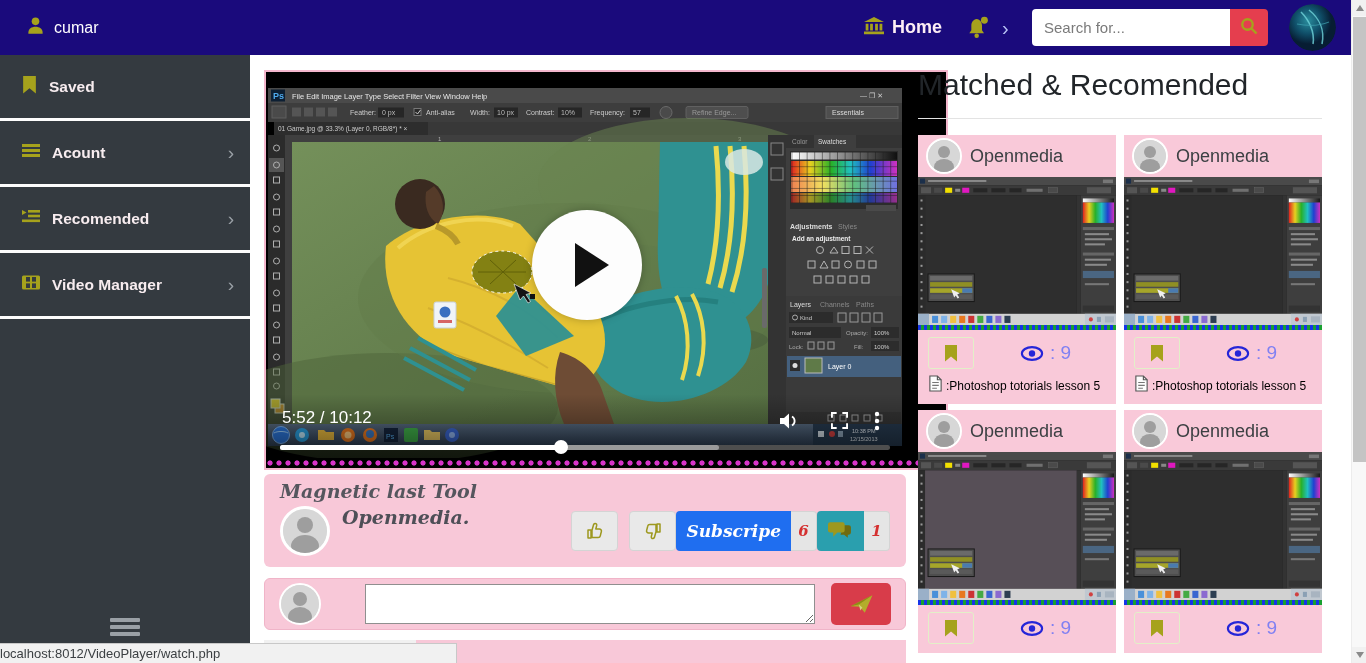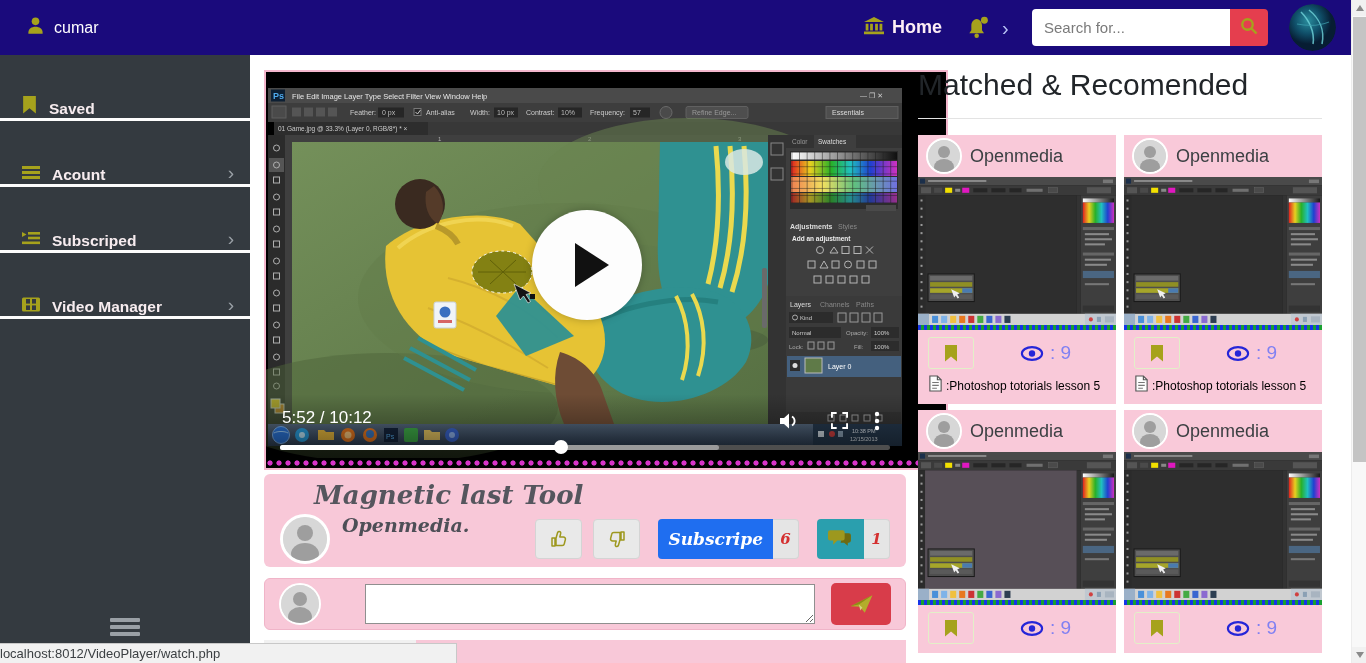--- a/index.html
+++ b/index.html
@@ -20,21 +20,21 @@
   .search input { width:198px; height:37px; border:none; border-radius:4px 0 0 4px;
     padding:0 12px; font-size:15px; color:#c2410c; outline:none; }
   .search input::placeholder { color:#7a7a7a; }
   .search-btn { width:38px; height:37px; background:#e53e4e; border:none; border-radius:0 4px 4px 0;
     display:flex; align-items:center; justify-content:center; cursor:pointer; }
   .nav-avatar { position:absolute; left:1289px; top:4px; width:47px; height:47px; border-radius:50%;
     overflow:hidden; cursor:pointer; }
 
   
   .sidebar { position:absolute; left:0; top:55px; width:250px; height:608px; background:#343a40; }
-  .side-item { height:66px; display:flex; align-items:flex-end; padding:0 36px 0 22px;
+  .side-item { height:66px; display:flex; align-items:center; padding:0 36px 0 22px;
     border-bottom:3px solid #fdfdfd; cursor:pointer; position:relative; }
   .side-item .lbl { color:#f7ecef; font-weight:bold; font-size:15.5px; margin-left:12px; }
   .side-chevron { position:absolute; right:16px; color:#9aa0a6; font-size:19px; }
   .side-burger { position:absolute; left:0; right:0; top:560px; text-align:center; cursor:pointer; }
   .side-burger span { display:inline-block; width:30px; }
   .side-burger i { display:block; height:4px; background:#9aa0a6; margin:3px 0; border-radius:1px; }
 
   
   .main { position:absolute; left:264px; top:70px; width:642px; }
   .video-box { position:relative; width:684px; height:400px; background:#000;
@@ -55,30 +55,30 @@
   .progress .thumb { position:absolute; top:-5px; width:14px; height:14px; background:#fff;
     border-radius:50%; transform:translateX(-50%); }
   .play-btn { position:absolute; left:266px; top:138px; width:110px; height:110px; border-radius:50%;
     background:#fdfdfd; box-shadow:0 0 8px rgba(0,0,0,.25); display:flex; align-items:center;
     justify-content:center; cursor:pointer; }
   .play-tri { width:0; height:0; border-left:34px solid #111; border-top:22px solid transparent;
     border-bottom:22px solid transparent; margin-left:10px; }
 
   .info-panel { position:absolute; top:404px; width:642px; height:93px; background:#f8c8d8;
     border-radius:6px; padding:6px 16px; }
-  .info-title { font-size:26px; color:#55565e;margin-left:34px; }
+  .info-title { font-size:19px; color:#55565e; }
   .info-row { display:flex; margin-top:4px; }
   .chan-avatar { width:50px; height:50px; border-radius:50%; border:3px solid #fff; overflow:hidden;
     background:#dcdcdc; flex:0 0 auto; }
   .chan-name { font-size:19px; color:#4e4f57; margin-left:12px; }
   .info-actions { margin-left:auto; display:flex; align-items:center; }
   .act-btn { width:47px; height:40px; background:#e9e9e9; border:1px solid #d4d4d4; border-radius:4px;
     display:flex; align-items:center; justify-content:center; cursor:pointer; }
   .act-btn + .act-btn { margin-left:11px; }
-  .grp { display:flex; margin-left:18px; }
+  .grp { display:flex; }
   .sub-btn { min-width:98px; height:40px; background:#1f6ef0; border:none; border-radius:4px 0 0 4px;
     color:#fff; font-size:17px; cursor:pointer; padding:0 10px; }
   .badge { width:26px; height:40px; background:#e5e5e5; border:1px solid #d4d4d4; border-left:none;
     border-radius:0 4px 4px 0; color:#d43030; font-size:15px; display:flex; align-items:center;
     justify-content:center; }
   .cmt-btn { width:47px; height:40px; background:#2a9fae; border:none; border-radius:4px 0 0 4px;
     display:flex; align-items:center; justify-content:center; cursor:pointer; }
 
   .comment-panel { position:absolute; top:508px; width:642px; height:52px; background:#f8c8d8;
     border:1px solid #f0b4c8; border-radius:6px; display:flex; align-items:center; padding:0 14px; }
@@ -207,21 +207,21 @@
   </div>
   <div class="side-item">
     <span>
       <svg viewBox="0 0 18 14" width="18" height="15">
           <path d="M0 0.5L4.5 3 0 5.5z" fill="#a6a21c"></path>
           <rect x="6" y="0.5" width="12" height="2.6" fill="#a6a21c"></rect>
           <rect x="6" y="5.2" width="12" height="2.6" fill="#a6a21c"></rect>
           <rect x="0" y="10" width="18" height="2.6" fill="#a6a21c"></rect>
         </svg>
     </span>
-    <span class="lbl">Subscriped</span>
+    <span class="lbl">Recomended</span>
     <span class="side-chevron">›</span>
   </div>
   <div class="side-item">
     <span>
       <svg viewBox="0 0 18 14" width="18" height="15">
           <rect width="18" height="14" rx="1.5" fill="#a6a21c"></rect>
           <rect x="4" y="1.5" width="4" height="4.6" fill="#343a40"></rect>
           <rect x="10" y="1.5" width="4" height="4.6" fill="#343a40"></rect>
           <rect x="4" y="7.9" width="4" height="4.6" fill="#343a40"></rect>
           <rect x="10" y="7.9" width="4" height="4.6" fill="#343a40"></rect>

